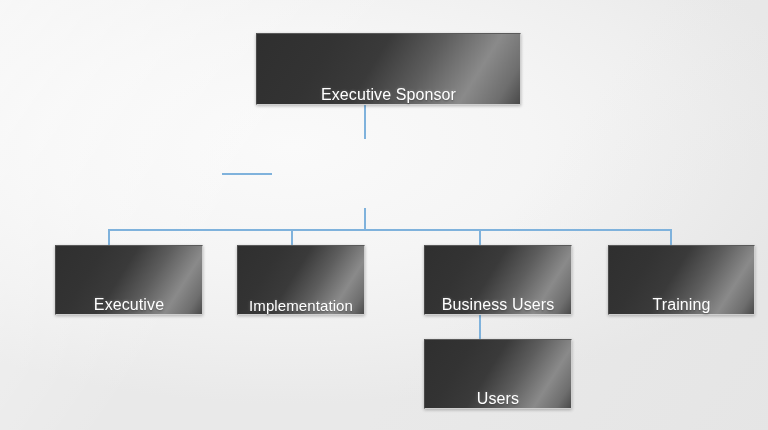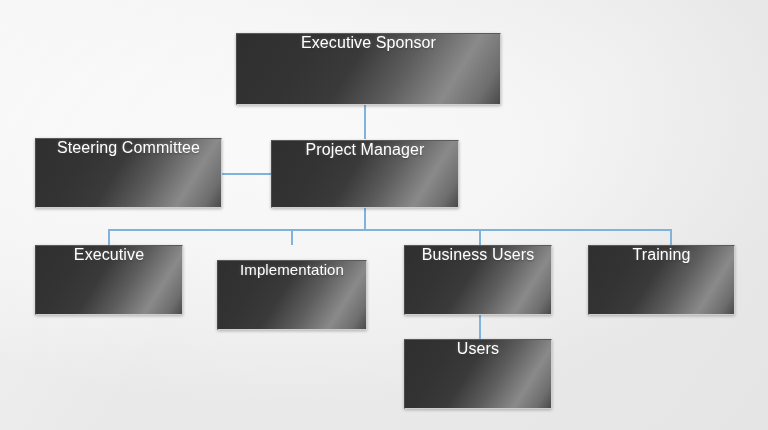--- a/index.html
+++ b/index.html
@@ -27,37 +27,38 @@
     position: absolute;
     inset: 0;
     background: linear-gradient(125deg, rgba(255,255,255,0.55) 0%, rgba(255,255,255,0.0) 38%, rgba(255,255,255,0.0) 62%, rgba(226,226,226,0.55) 100%);
     pointer-events: none;
   }
 
   .node {
     position: absolute;
     box-sizing: border-box;
     display: flex;
-    align-items: flex-start;
+    align-items: flex-end;
     justify-content: center;
     border: 1px solid #cfcfcf;
     border-top-color: #5a5a5a;
     border-left-color: #4a4a4a;
     background-color: #343434;
     background-image:
       linear-gradient(122deg,
         #2f2f2f 0%,
         #333333 26%,
         #3a3a3a 44%,
         #5d5d5d 62%,
         #8a8a8a 80%,
         #6e6e6e 92%,
         #4a4a4a 100%);
     box-shadow: 0 1px 3px rgba(0,0,0,0.28), 0 0 0 0.5px rgba(255,255,255,0.18);
     z-index: 3;
+    margin-left: 20px;
   }
   .node .label {
     color: #ffffff;
     font-size: 16px;
     font-weight: 400;
     letter-spacing: 0.1px;
     text-shadow: 0 0 3px rgba(255,255,255,0.35), 0 1px 2px rgba(0,0,0,0.55);
     white-space: nowrap;
   }
   .node .label.sm { font-size: 15px; }
@@ -90,33 +91,27 @@
   <div class="conn v" style="left:291px; top:229px; height:16px;"></div>
   <div class="conn v" style="left:479px; top:229px; height:16px;"></div>
   <div class="conn v" style="left:670px; top:229px; height:16px;"></div>
 
   <div class="conn v" style="left:479px; top:315px; height:24px;"></div>
 
   <div class="node" style="left:236px; top:33px; width:265px; height:72px;">
     <span class="label">Executive Sponsor</span>
   </div>
 
-  <div class="node" style="left:35px; top:138px; width:187px; height:70px;">
-    <span class="label">Steering Committee</span>
-  </div>
 
-  <div class="node" style="left:271px; top:140px; width:188px; height:68px;">
-    <span class="label">Project Manager</span>
-  </div>
 
   <div class="node" style="left:35px; top:245px; width:148px; height:70px;">
     <span class="label">Executive</span>
   </div>
 
-  <div class="node" style="left:217px; top:260px; width:150px; height:70px;">
+  <div class="node" style="left:217px; top:245px; width:128px; height:70px;">
     <span class="label sm">Implementation</span>
   </div>
 
   <div class="node" style="left:588px; top:245px; width:147px; height:70px;">
     <span class="label">Training</span>
   </div>
 
   <div class="node" style="left:404px; top:245px; width:148px; height:70px;">
     <span class="label">Business Users</span>
   </div>

